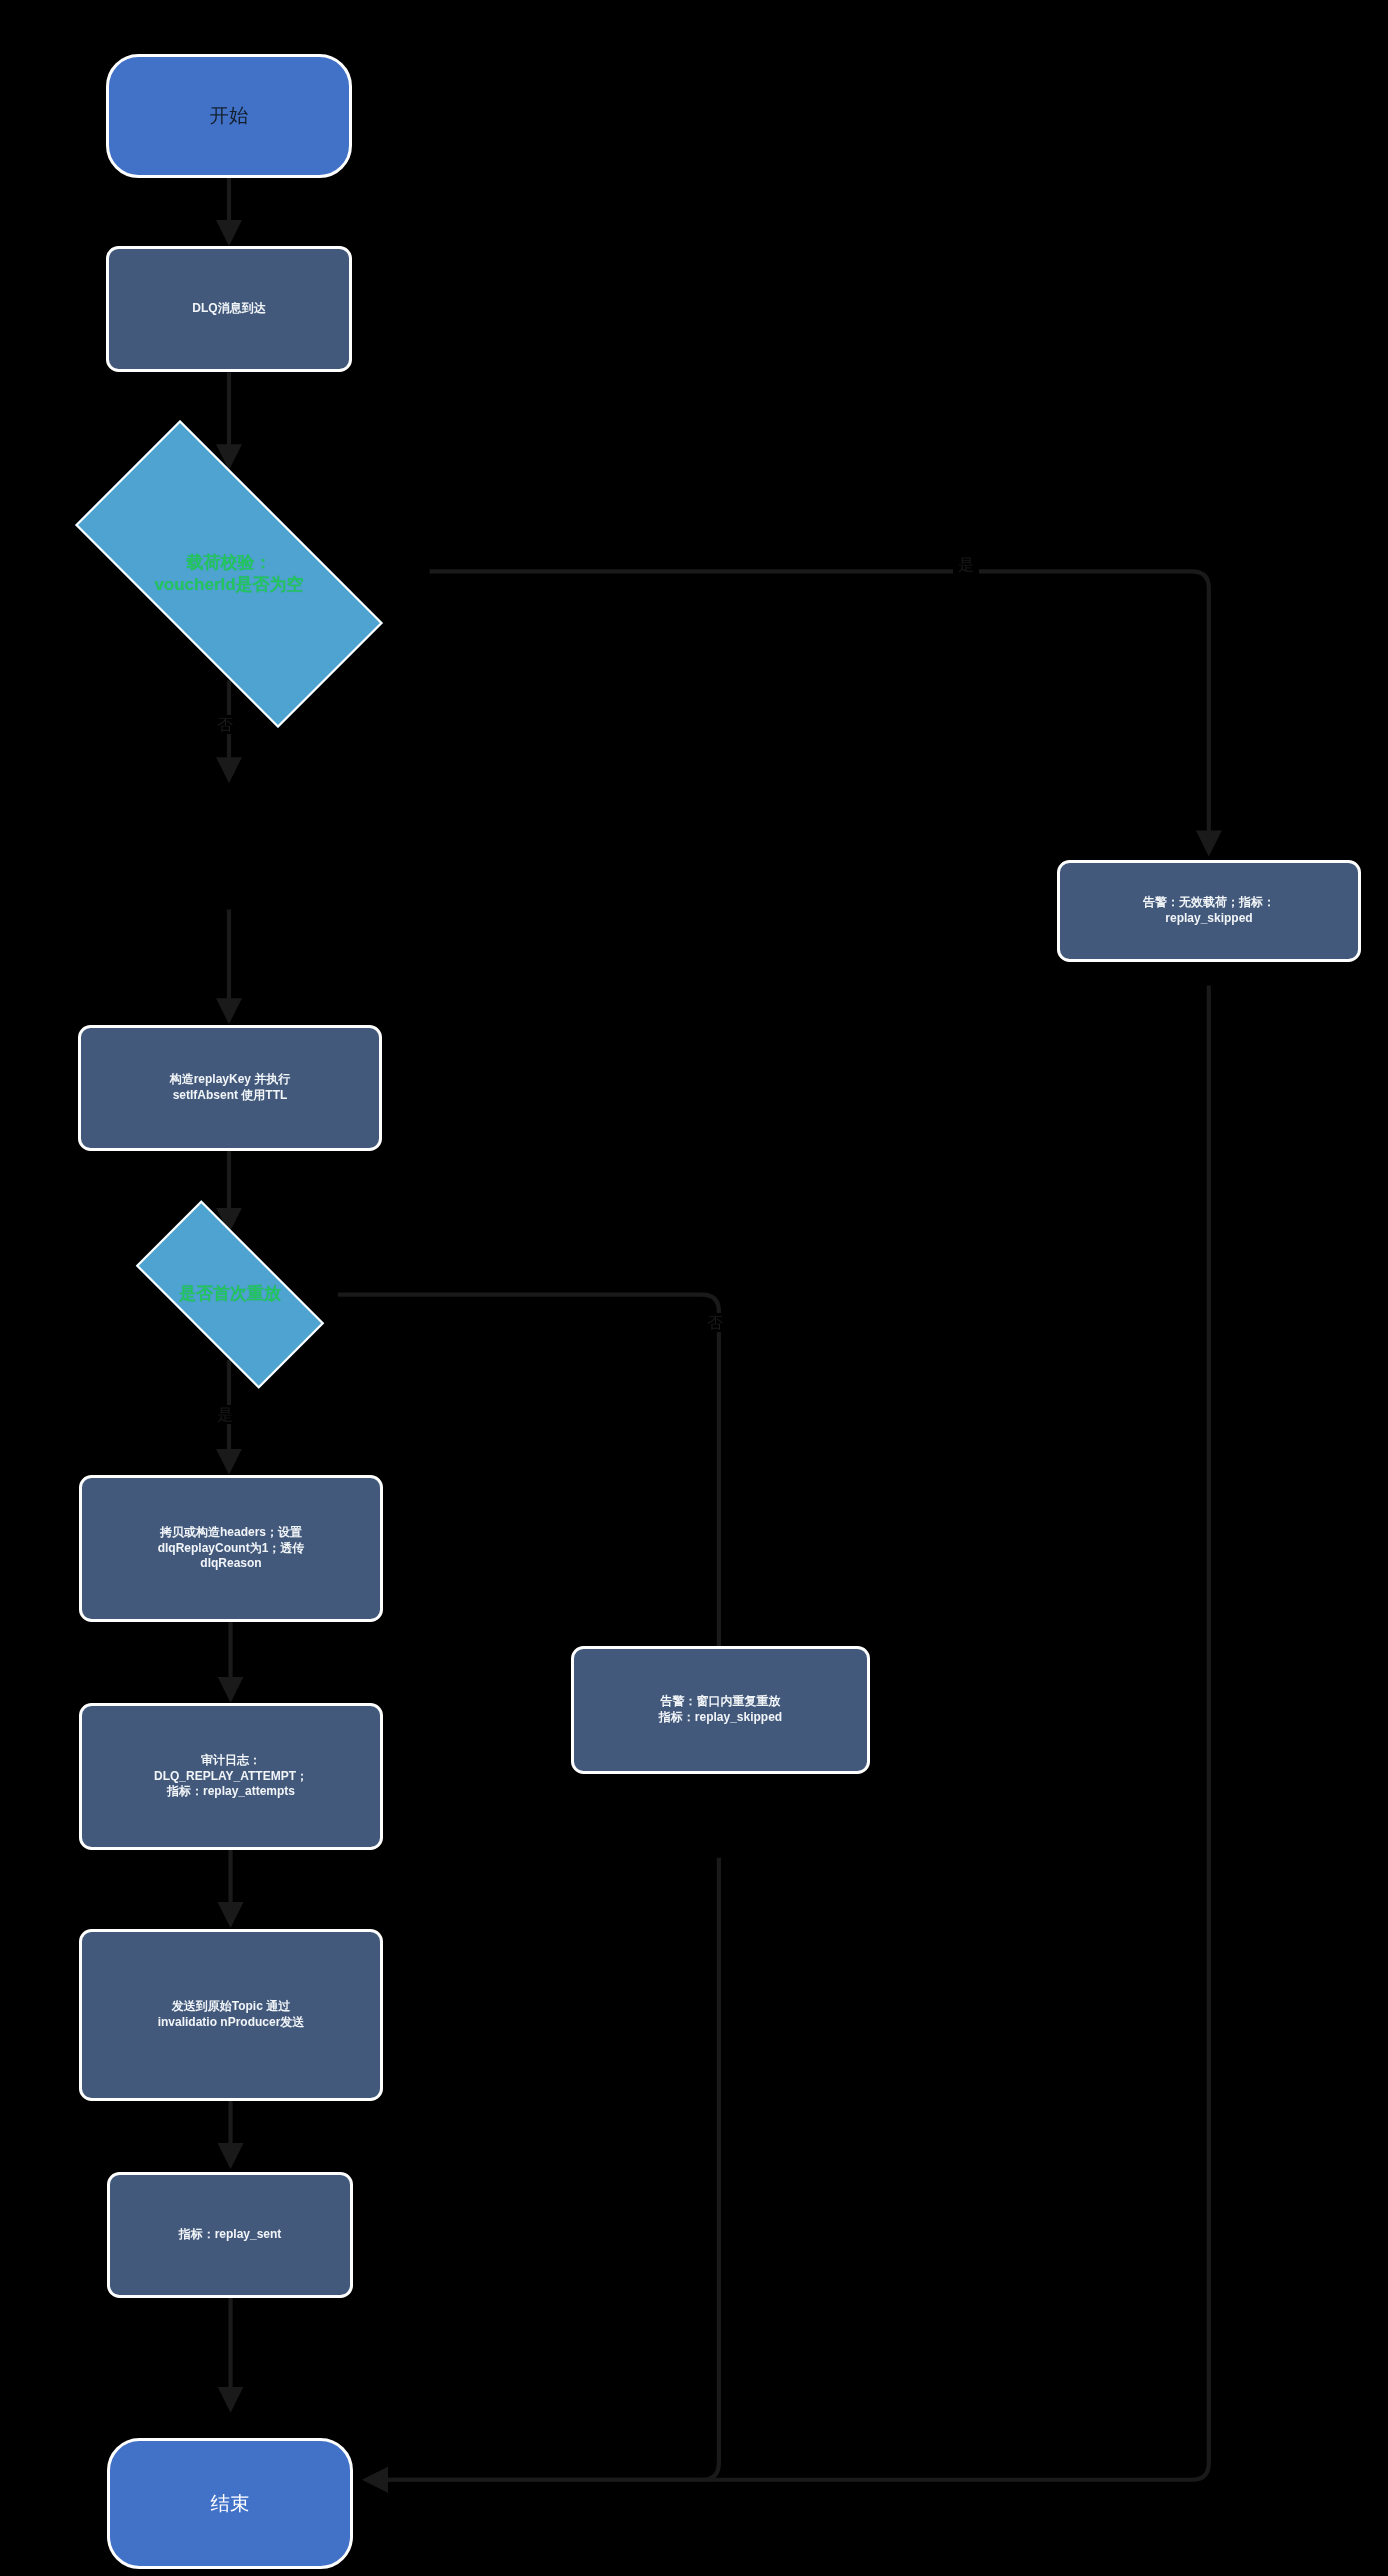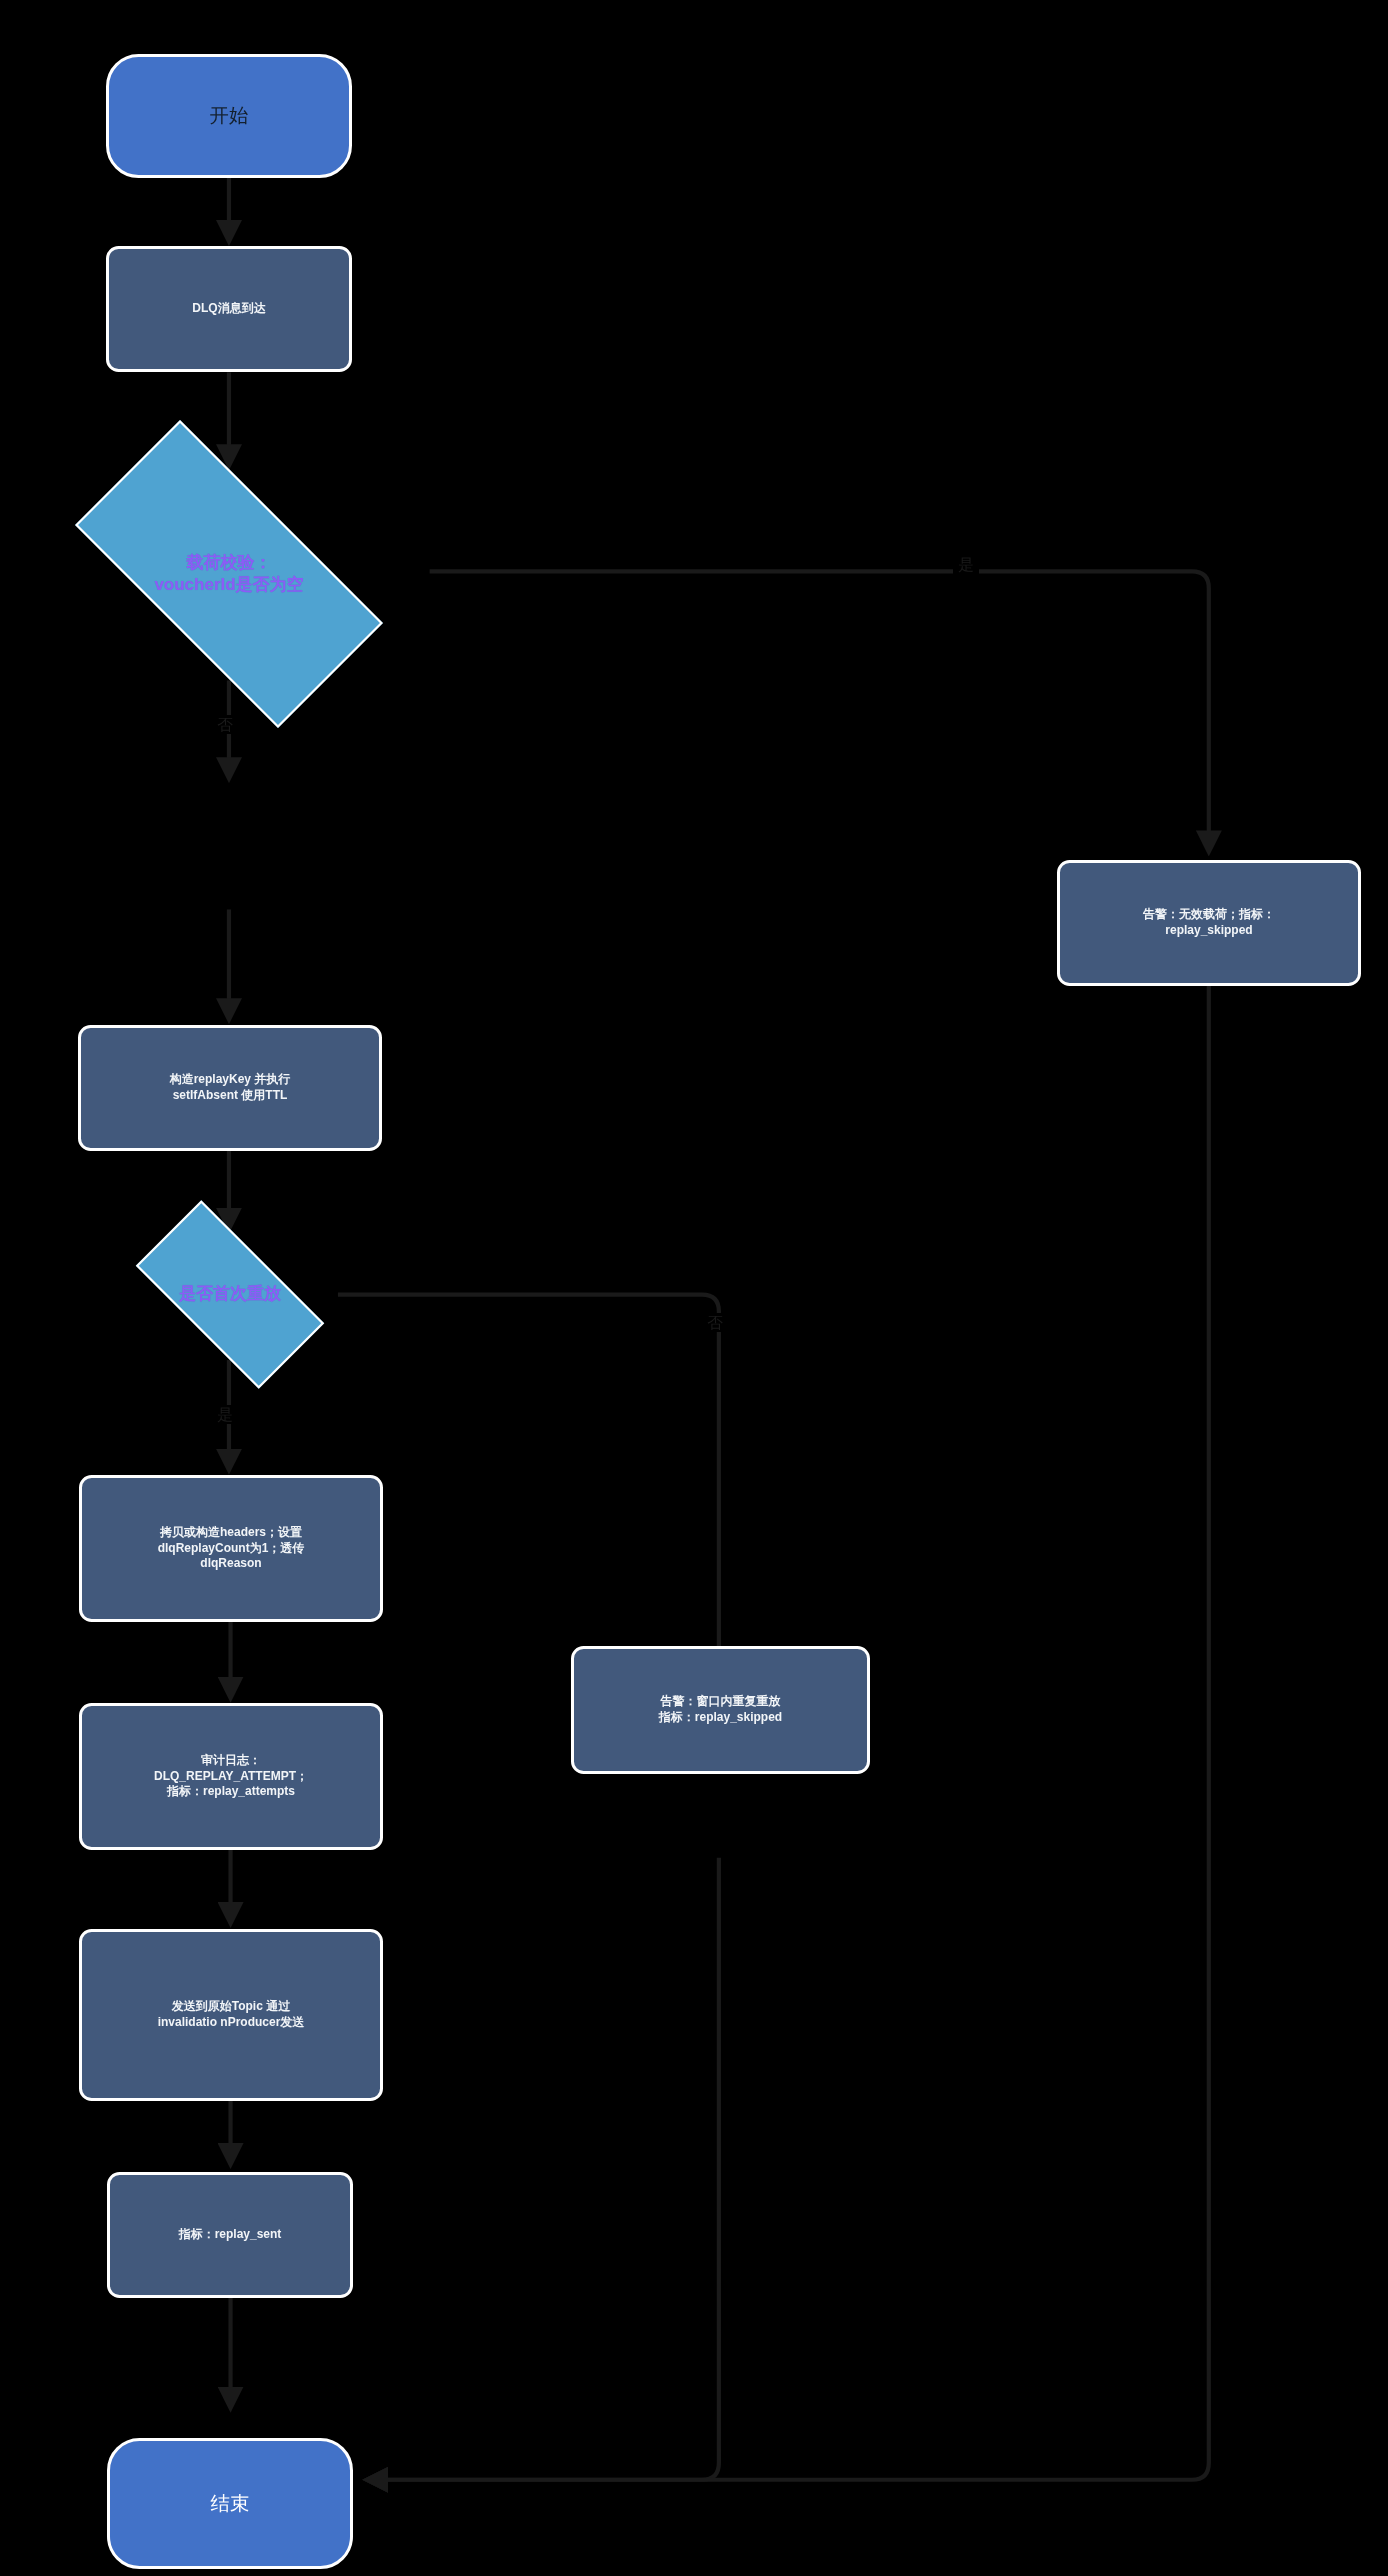--- a/index.html
+++ b/index.html
@@ -55,21 +55,21 @@
     border:3.7px solid #ffffff;
     border-radius:12.6px;
     color:#f2f5f8;
     font-size:12px;
     font-weight:700;
   }
   
   .n-decision{
     background:transparent;
     border:none;
-    color:#8b5cf6;
+    color:#22c55e;
     font-size:17px;
     font-weight:700;
   }
   .n-decision .diamond-bg{
     position:absolute;
     left:0; top:0; right:0; bottom:0;
     background:#4fa3d1;
     border:3.7px solid #ffffff;
     box-sizing:border-box;
     transform:rotate(45deg) scale(0.707);
@@ -139,21 +139,21 @@
   <div class="node n-process" style="left:106px; top:246px; width:246px; height:126px;">
     <span class="txt">DLQ消息到达</span>
   </div>
 
   <div class="node n-decision" style="left:26px; top:469px; width:406px; height:210px;">
     <div class="diamond-bg"></div>
     <span class="txt">载荷校验：
 voucherId是否为空</span>
   </div>
 
-  <div class="node n-process" style="left:1057px; top:860px; width:304px; height:126px;">
+  <div class="node n-process" style="left:1057px; top:860px; width:304px; height:102px;">
     <span class="txt">告警：无效载荷；指标：
 replay_skipped</span>
   </div>
 
 
   <div class="node n-process" style="left:78px; top:1025px; width:304px; height:126px;">
     <span class="txt">构造replayKey 并执行
 setIfAbsent 使用TTL</span>
   </div>
 

